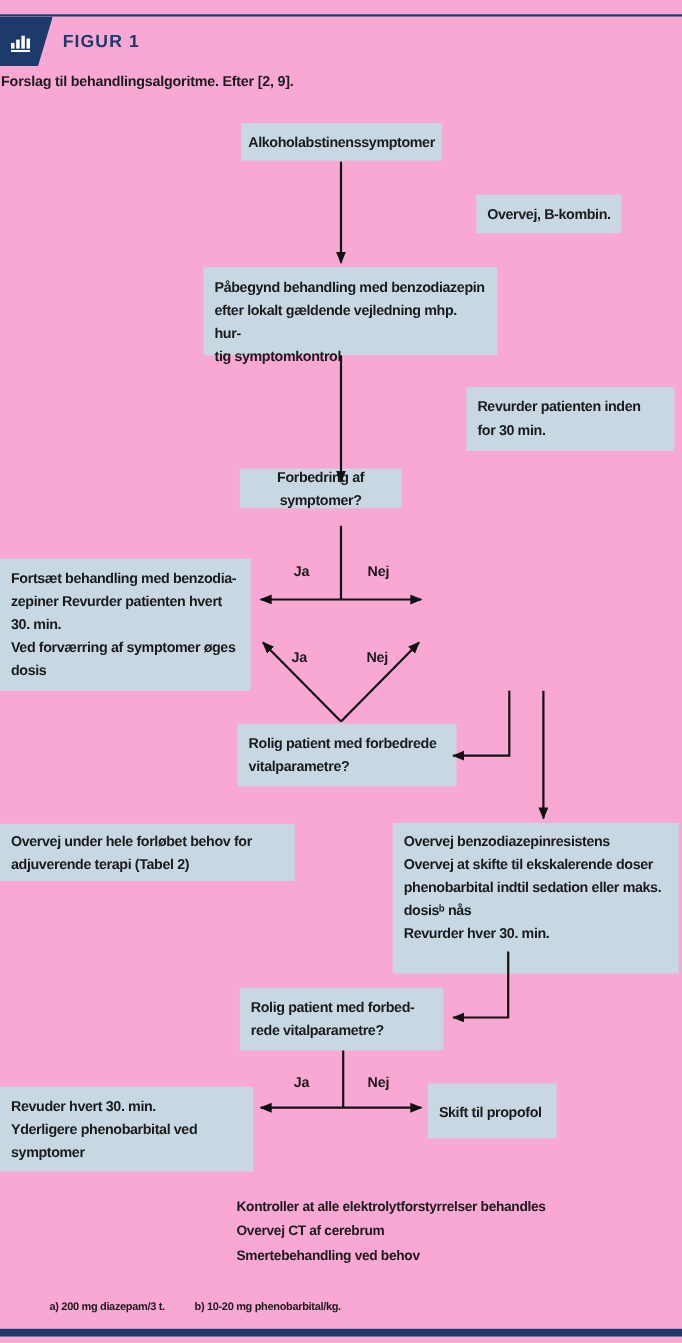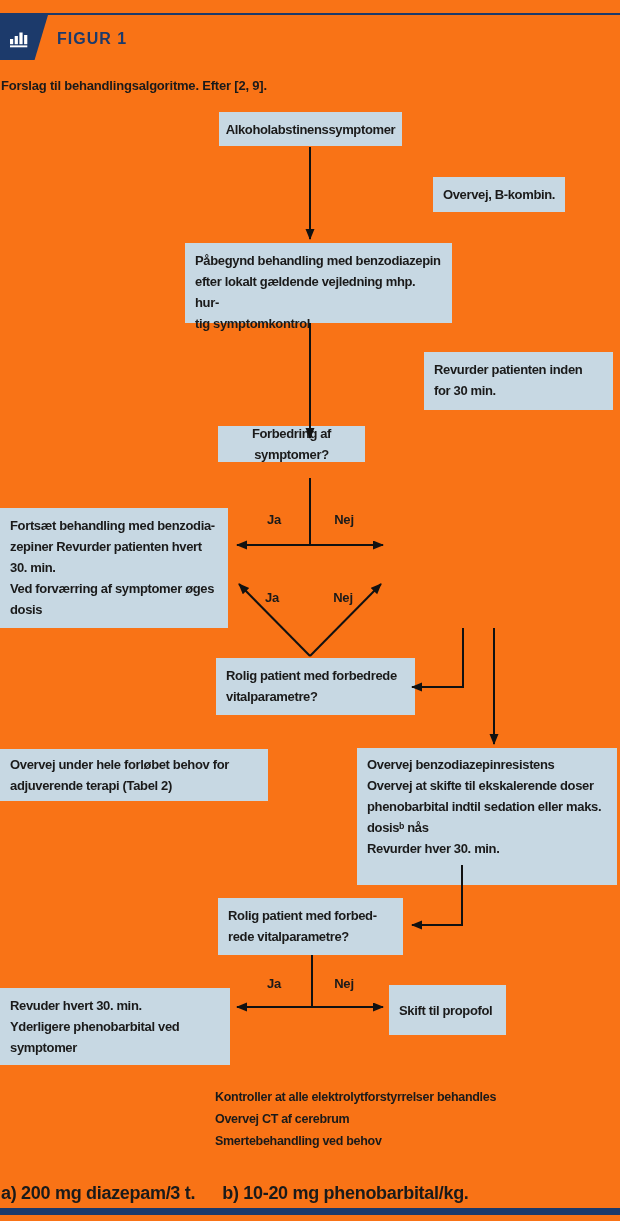--- a/index.html
+++ b/index.html
@@ -4,54 +4,54 @@
 <style>
   :root{
     --navy:#1c3a6b;
     --box_fill:#c7d8e3;
     --ink:#1a1a1a;
     --line:#111111;
   }
   *{margin:0;box-sizing:border-box}
   html,body{background:#fff}
   .page{
-    position:relative;width:620px;height:1221px;background:#f97316;overflow:hidden;
+    position:relative;width:620px;height:1221px;background:#f9a8d4;overflow:hidden;
     font-family:"Liberation Sans","DejaVu Sans",sans-serif;color:var(--ink);
   }
   .top-rule{position:absolute;left:0;top:13px;width:620px;height:2px;background:var(--navy)}
   .bottom-rule{position:absolute;left:0;top:1208px;width:620px;height:7px;background:var(--navy)}
   .badge{
     position:absolute;left:0;top:15px;width:48px;height:45px;background:var(--navy);
     clip-path:polygon(0 0,100% 0,72% 100%,0 100%);
     display:flex;align-items:center;padding-left:9px;
   }
   .chart-icon{width:24px;height:21px}
   .figur-title{
     position:absolute;left:57px;top:30px;font-size:16px;font-weight:700;color:var(--navy);
     letter-spacing:1px;
   }
-  .subtitle{position:absolute;left:1px;top:78px;font-size:13px;font-weight:700;letter-spacing:-0.2px}
+  .subtitle{position:absolute;left:1px;top:66px;font-size:13px;font-weight:700;letter-spacing:-0.2px}
   .node{
     position:absolute;background:var(--box_fill);color:var(--ink);
     font-size:13px;font-weight:700;line-height:21px;letter-spacing:-0.35px;
     white-space:pre-line;padding:7px 10px;
   }
   .node.center{display:flex;align-items:center;justify-content:center;text-align:center;padding:0}
   .node.vcenter{display:flex;align-items:center;padding-top:0;padding-bottom:0}
   .edge-label{
     position:absolute;width:40px;text-align:center;font-size:13px;font-weight:700;
     letter-spacing:-0.2px;
   }
   .notes{
     position:absolute;left:215px;top:1086px;font-size:12.5px;font-weight:700;line-height:22px;
     letter-spacing:-0.3px;white-space:pre-line;
   }
   .footnotes{
     position:absolute;left:1px;top:1183px;display:flex;gap:27px;
-    font-size:18px;font-weight:700;letter-spacing:-0.3px;
+    font-size:10px;font-weight:700;letter-spacing:-0.3px;padding-left:44px;
   }
   svg.arrows{position:absolute;left:0;top:0;pointer-events:none}
 </style>
 </head>
 <body>
 
 <div class="page">
 
   <div class="top-rule"></div>
 

